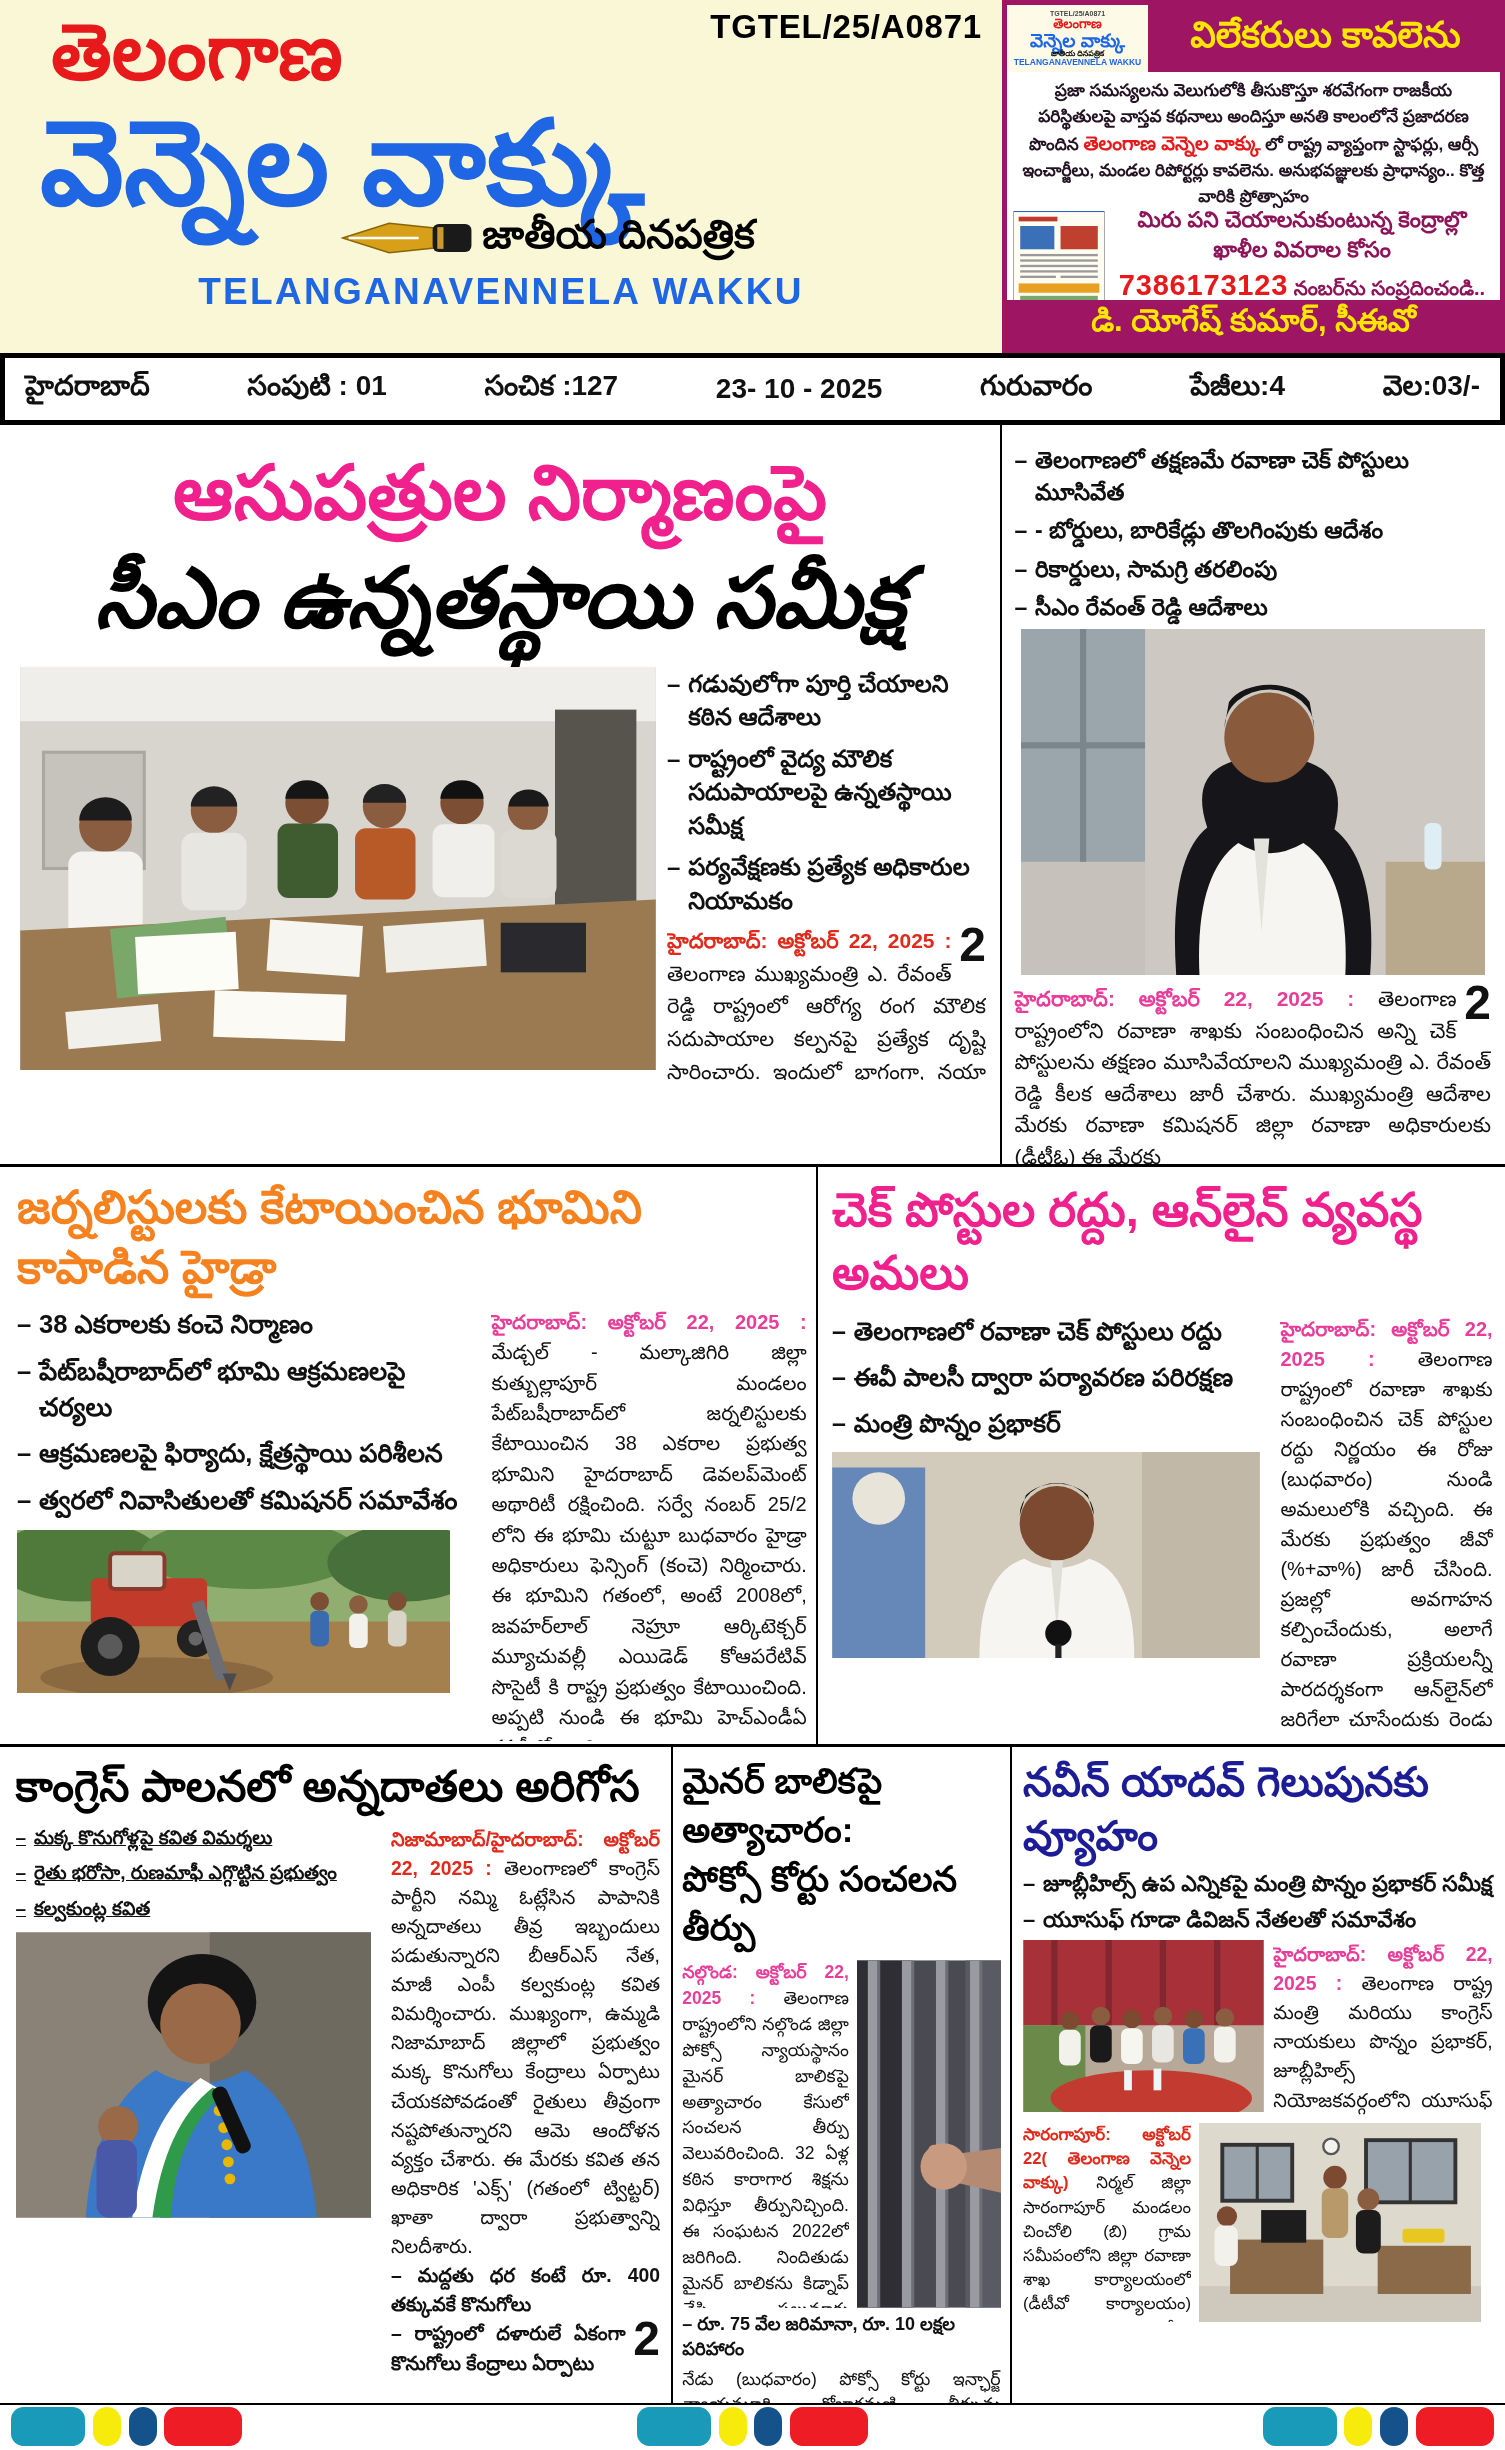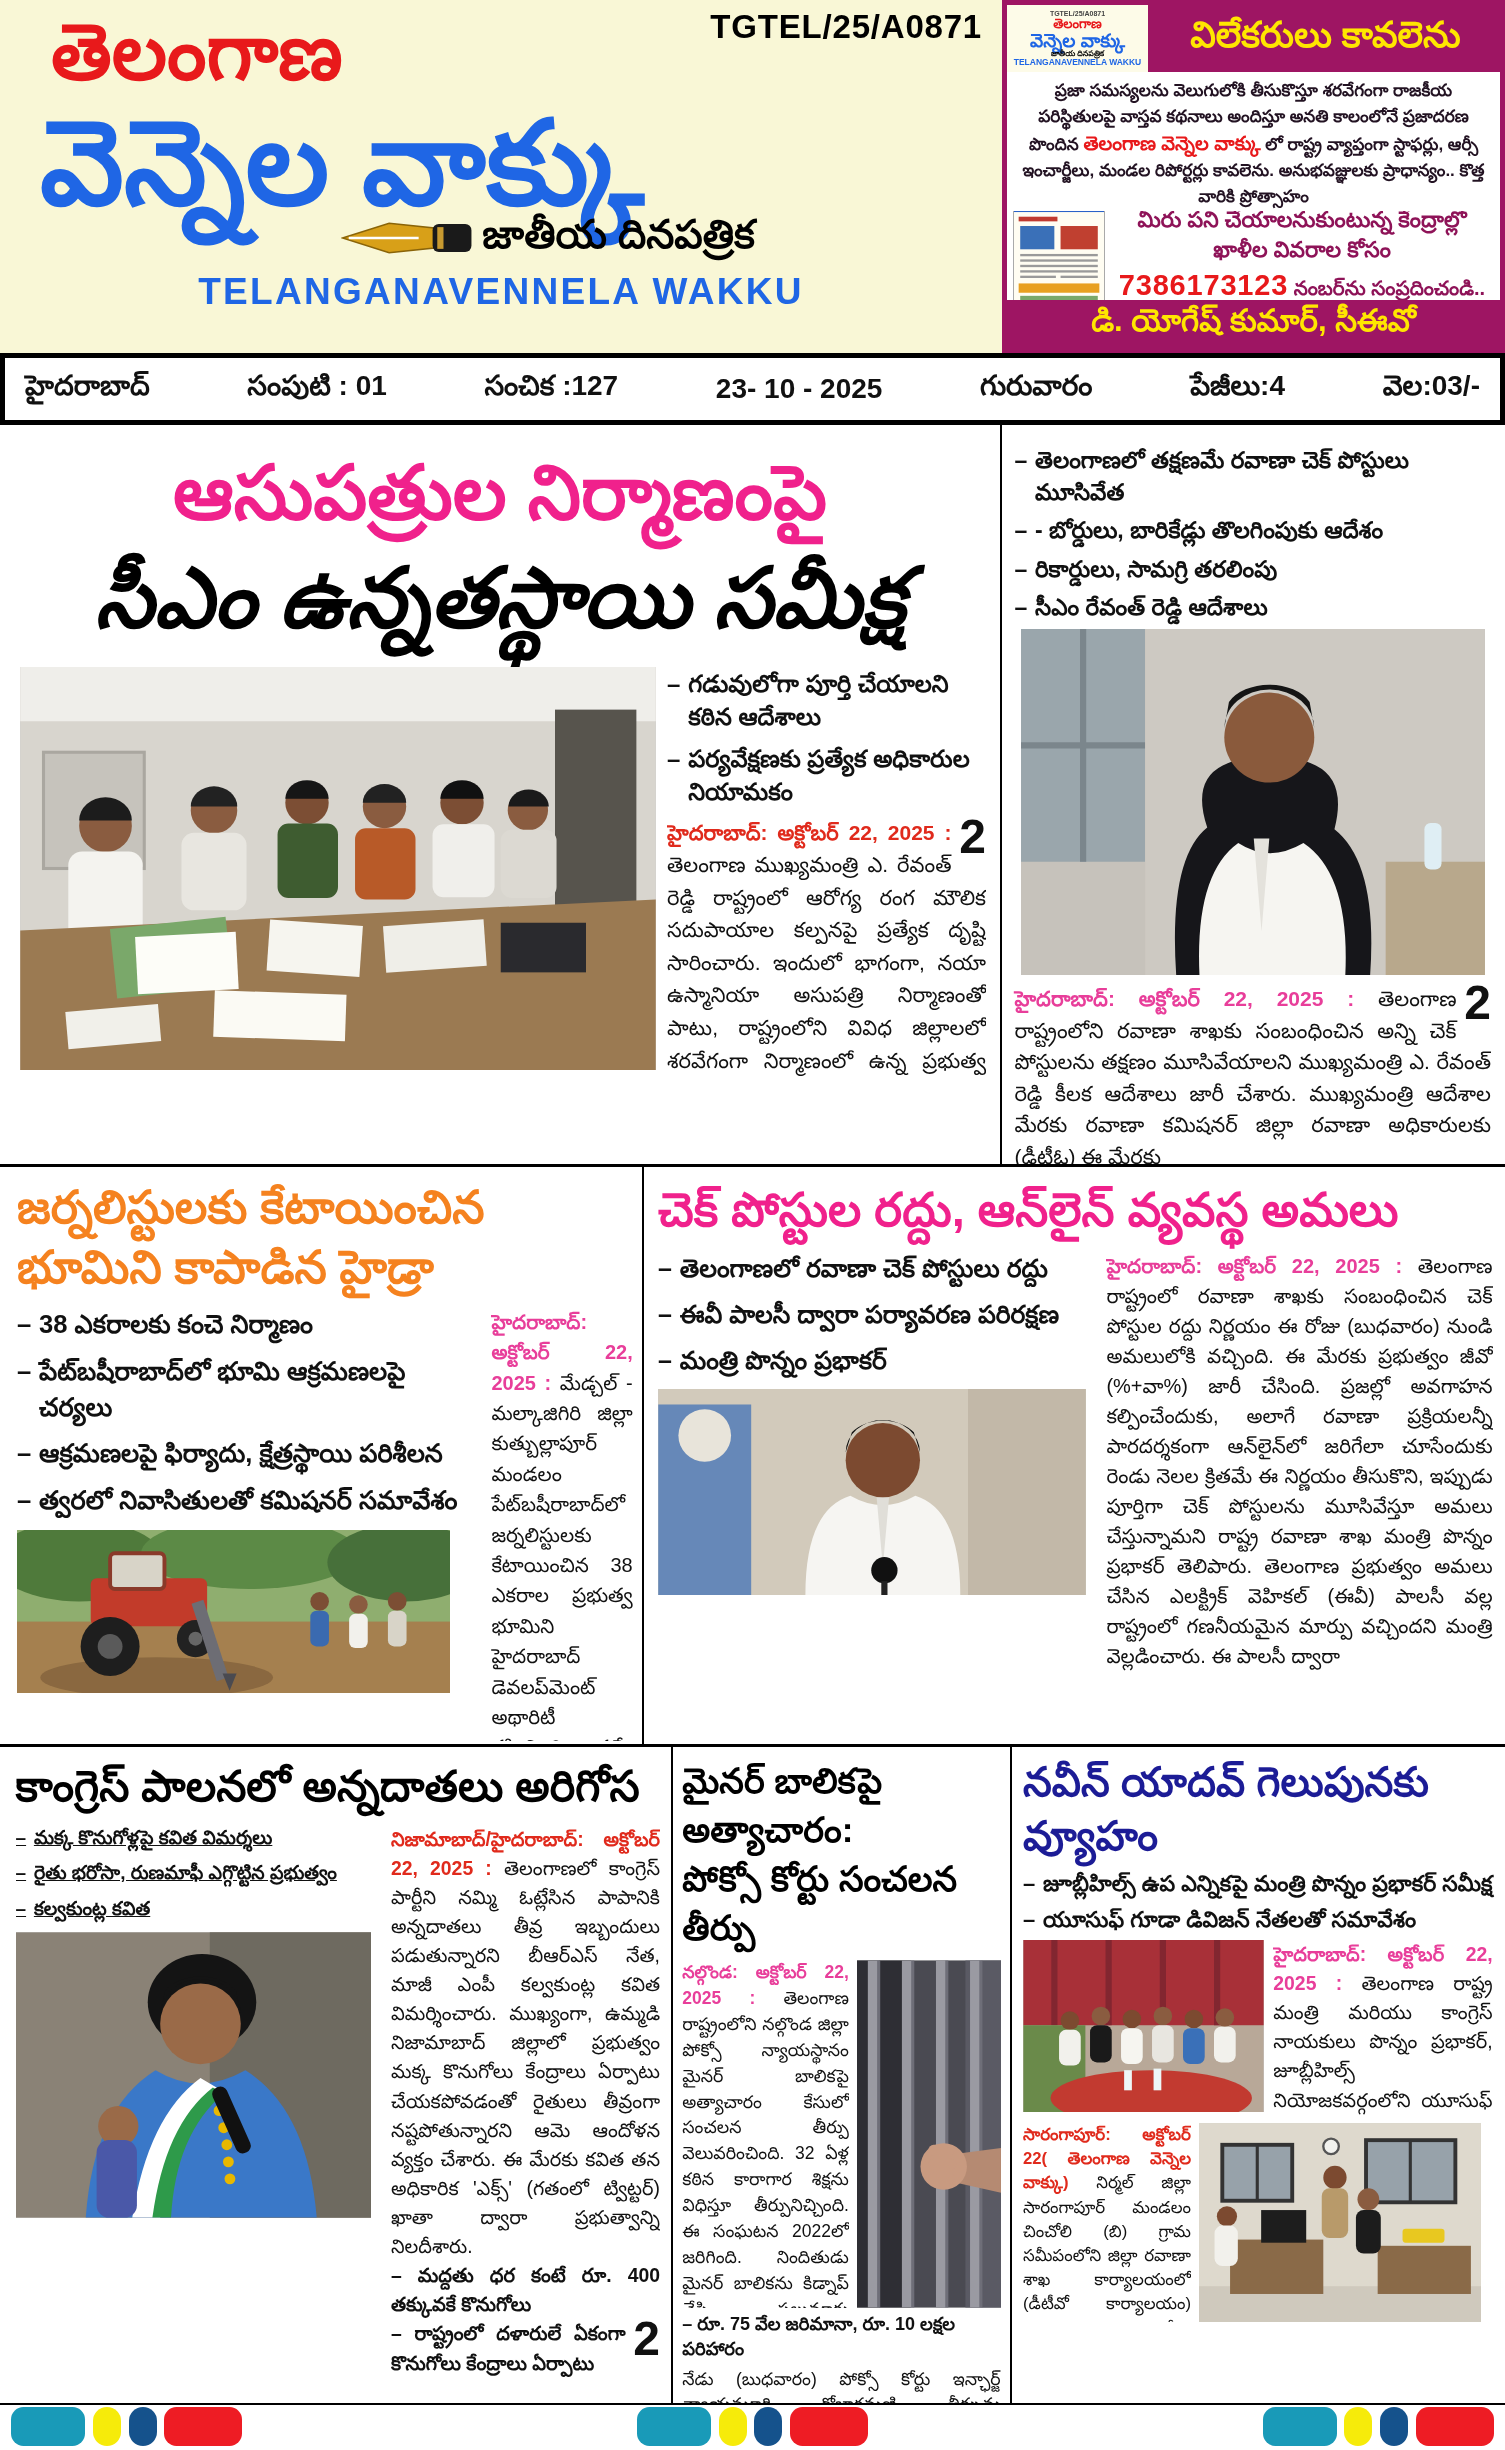--- a/index.html
+++ b/index.html
@@ -62,21 +62,21 @@
   .rm-side .bullets li{font-size:24px;}
   .rm-side .bodytxt{font-size:21px;line-height:1.55;margin-top:7.8px;}
   .rm-right{flex:1;padding:7.8px 14px 0 12.4px;overflow:hidden;}
   .rmr-headline{font-size:46px;font-weight:800;line-height:1.3;color:#000;}
   .rm-right .bullets{margin-top:11px;}
   .rm-right .bullets li{font-size:23px;margin-bottom:6.2px;}
   .ph-cm{width:464px;height:346px;margin:4.7px auto 7.8px;}
   .rm-right .bodytxt{font-size:21px;line-height:1.5;}
   
   .row-two{display:flex;height:580px;border-bottom:3.1px solid #000;box-sizing:border-box;}
-  .rt-left{width:644px;flex:none;border-right:2.3px solid #000;box-sizing:border-box;padding:11px 9.3px 0 17px;overflow:hidden;}
+  .rt-left{width:818px;flex:none;border-right:2.3px solid #000;box-sizing:border-box;padding:11px 9.3px 0 17px;overflow:hidden;}
   .h-orange{color:#f5821f;font-size:46px;font-weight:800;line-height:1.3;}
   .cols{display:flex;gap:12.4px;margin-top:9.3px;overflow:hidden;}
   .rt-left .cols{height:434px;}
   .rt-left .subcol{width:462px;flex:none;}
   .rt-left .bullets li{font-size:25.6px;margin-bottom:11px;}
   .ph-tractor{width:433px;height:163px;margin-top:6.2px;}
   .bodycol{flex:1;overflow:hidden;}
   .rt-left .bodycol{font-size:20px;line-height:1.52;}
   .rt-right{flex:1;padding:11px 12.4px 0 14px;overflow:hidden;}
   .h-pink{color:#f0218c;font-size:47px;font-weight:800;line-height:1.35;}
@@ -247,20 +247,21 @@
               <rect x="470" y="330" width="130" height="60" fill="#efeee8" transform="rotate(-4 535 360)"></rect>
               <rect x="620" y="330" width="110" height="64" fill="#2a2a2e"></rect>
               <rect x="250" y="420" width="170" height="60" fill="#fbfaf4" transform="rotate(2 335 450)"></rect>
               <rect x="60" y="440" width="120" height="48" fill="#f1f0ea" transform="rotate(-5 120 464)"></rect>
             </g>
           </svg>
         </div>
         <div class="rm-side">
           <ul class="bullets">
             <li>గడువులోగా పూర్తి చేయాలని కఠిన ఆదేశాలు</li>
+            <li>రాష్ట్రంలో వైద్య మౌలిక సదుపాయాలపై ఉన్నతస్థాయి సమీక్ష</li>
             <li>పర్యవేక్షణకు ప్రత్యేక అధికారుల నియామకం</li>
           </ul>
           <div class="bodytxt">
             <span class="pgnum">2</span>
             <span class="dl red">హైదరాబాద్: అక్టోబర్ 22, 2025 :</span>
             <span>తెలంగాణ ముఖ్యమంత్రి ఎ. రేవంత్ రెడ్డి రాష్ట్రంలో ఆరోగ్య రంగ మౌలిక సదుపాయాల కల్పనపై ప్రత్యేక దృష్టి సారించారు. ఇందులో భాగంగా, నయా ఉస్మానియా అసుపత్రి నిర్మాణంతో పాటు, రాష్ట్రంలోని వివిధ జిల్లాలలో శరవేగంగా నిర్మాణంలో ఉన్న ప్రభుత్వ అసుపత్రులు మరియు కొత్త వైద్య కళాశాలల పనుల పురోగతిపై ఆయన బుధవారం</span>
           </div>
         </div>
       </div>
     </article>

